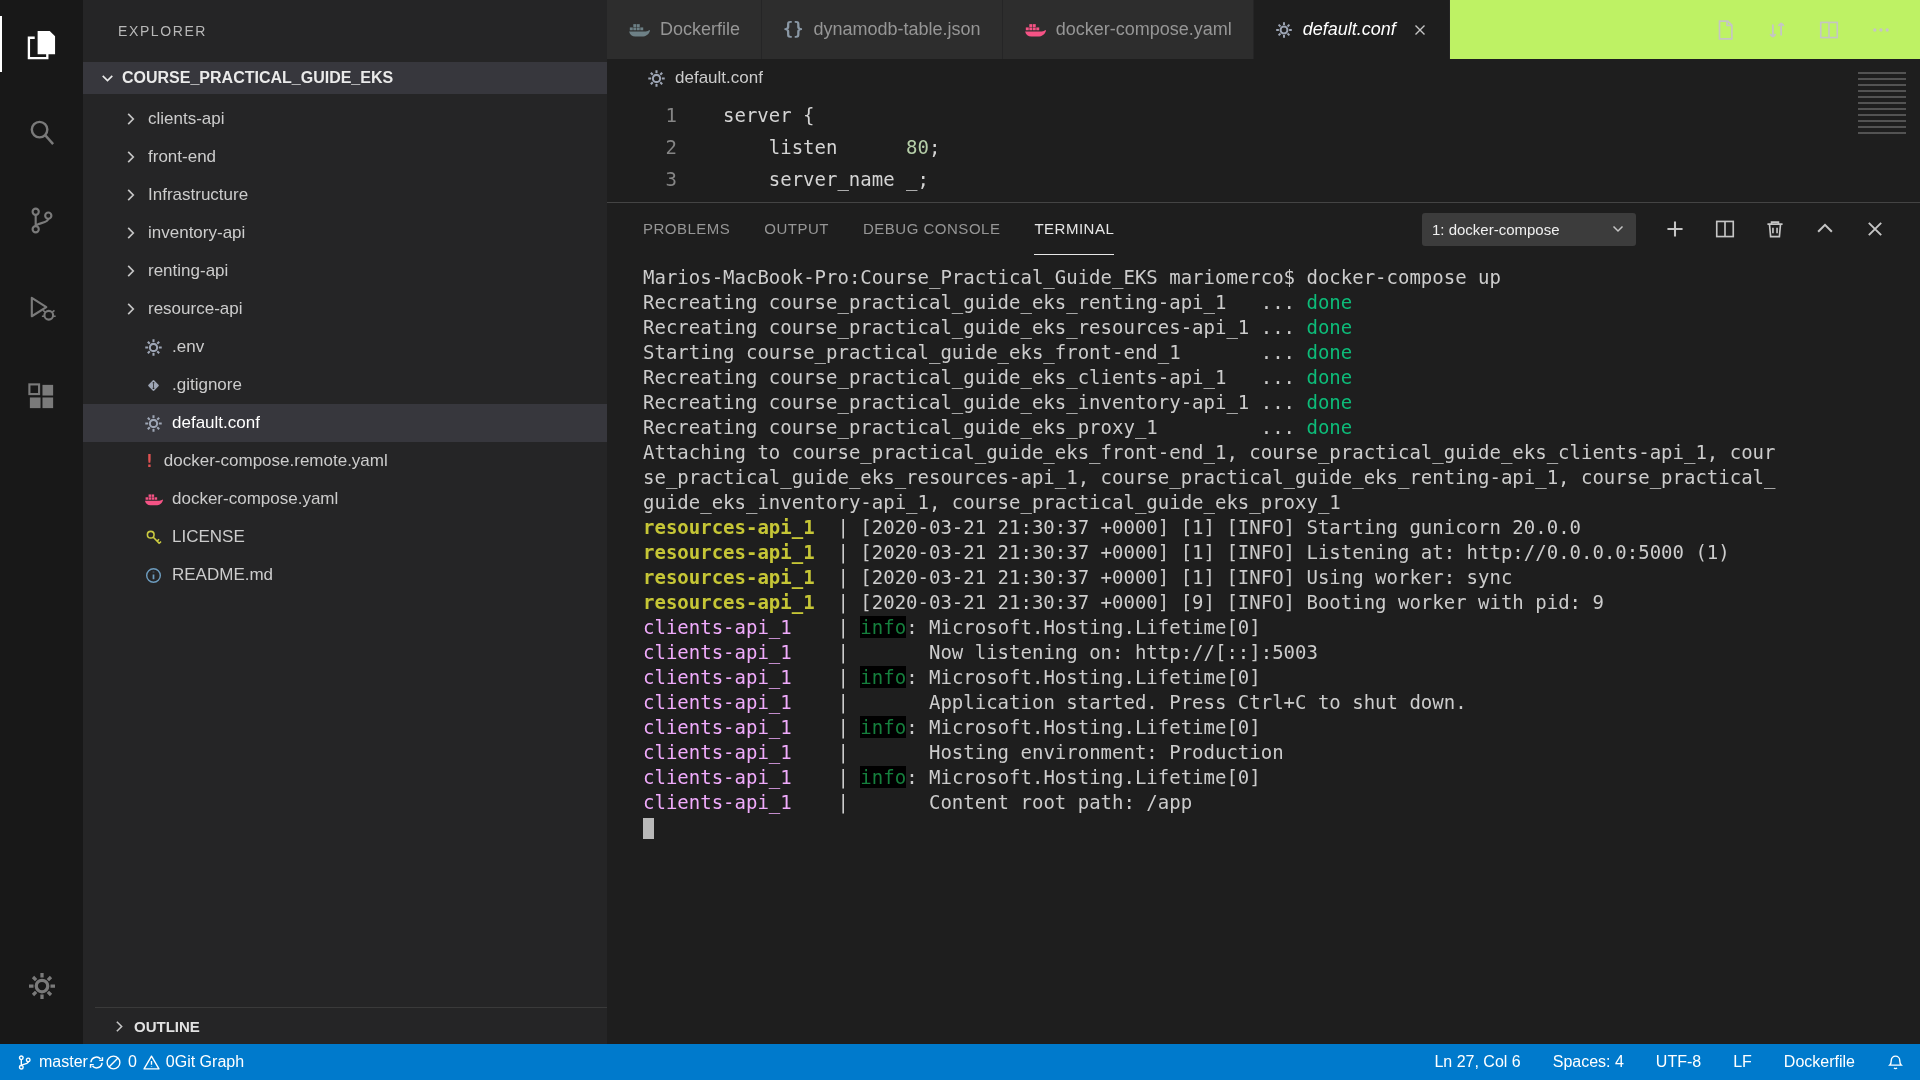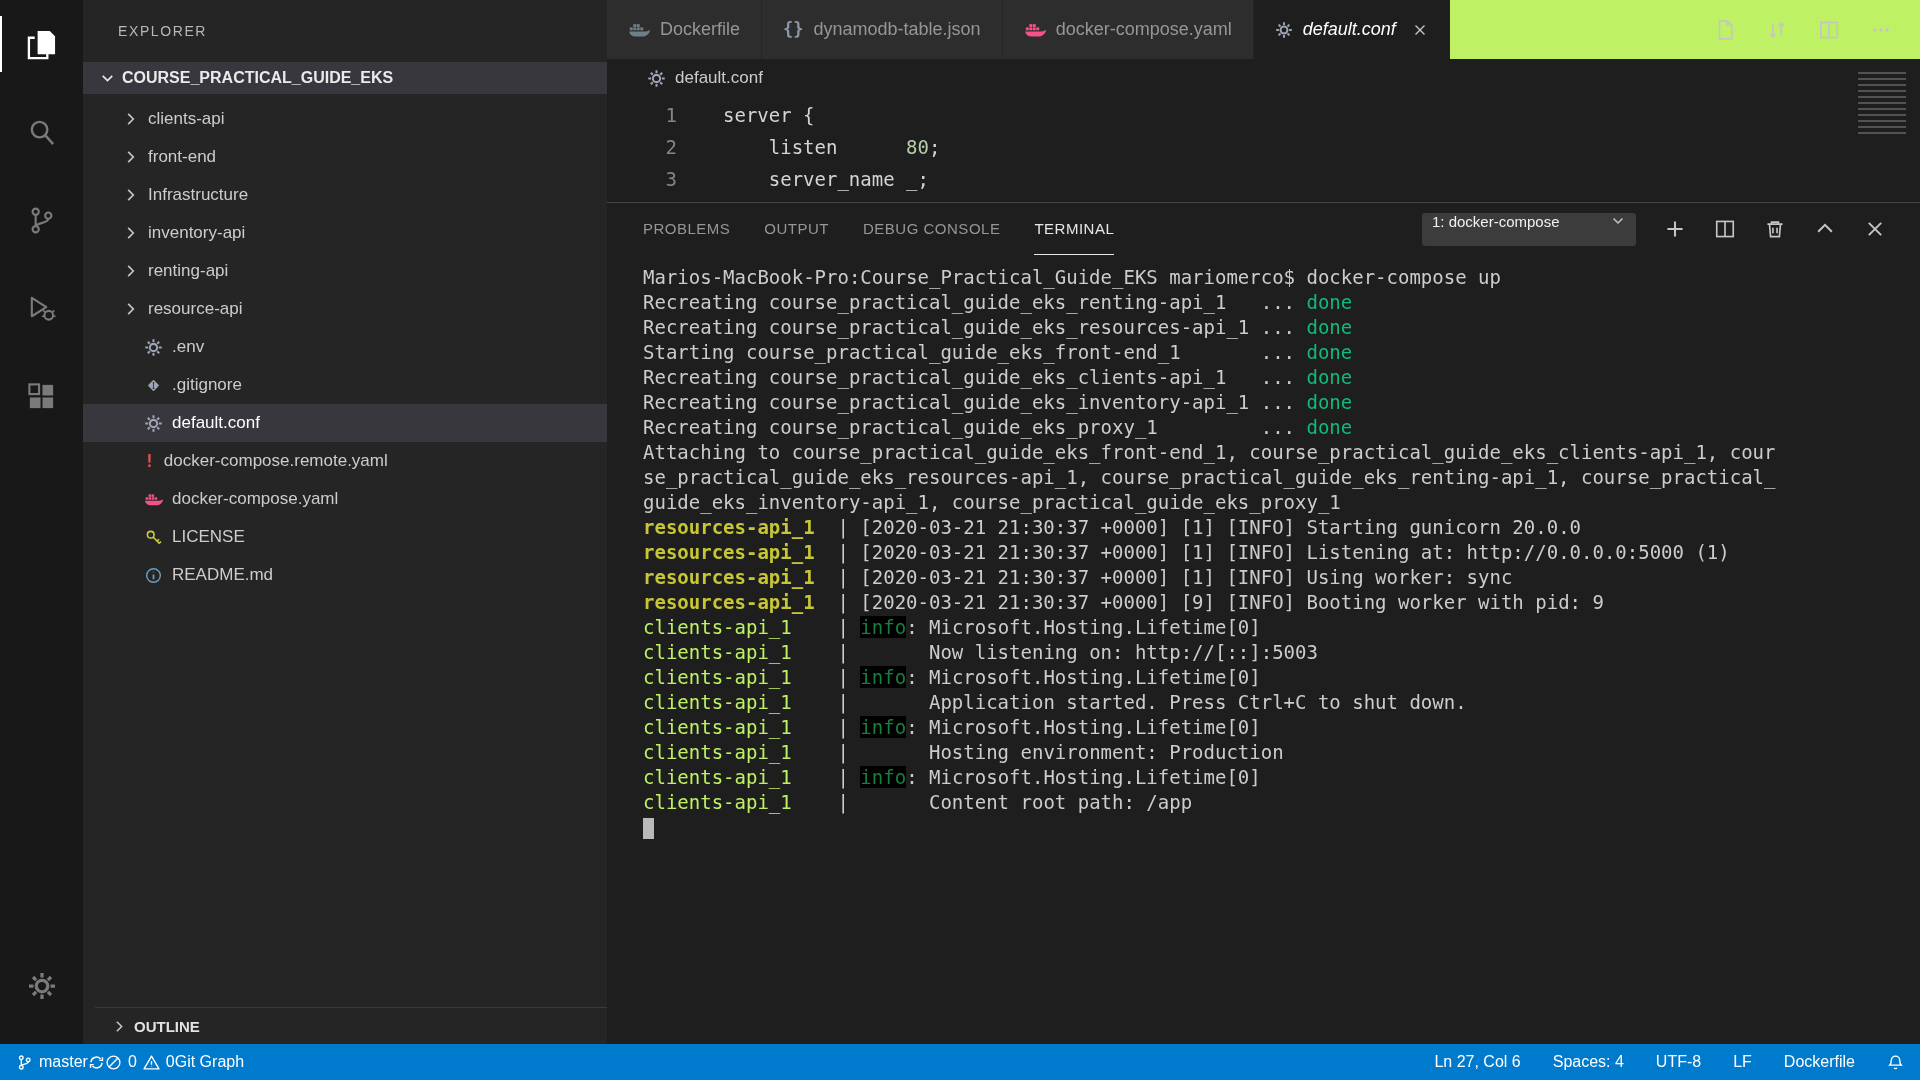--- a/index.html
+++ b/index.html
@@ -47,27 +47,27 @@
   .tok-n{color:#b5cea8}
   .minimap{position:absolute;right:14px;top:72px;width:48px;height:64px;opacity:.75;background:repeating-linear-gradient(to bottom,rgba(170,170,170,.5) 0 2px,transparent 2px 6px);cursor:pointer}
 
   
   .panel{position:absolute;left:0;right:0;top:202px;bottom:0;border-top:1px solid #444;background:#1e1e1e}
   .panel-header{height:52px;display:flex;align-items:center;padding-left:36px}
   .ptabs{display:flex;height:52px}
   .ptab{margin-right:34px;font-size:15px;letter-spacing:.5px;color:#969696;display:flex;align-items:center;border-bottom:1.5px solid transparent;cursor:pointer}
   .ptab.active{color:#e7e7e7;border-bottom-color:#e7e7e7}
   .panel-actions{margin-left:auto;display:flex;align-items:center;gap:28px;padding-right:34px}
-  .term-select{display:flex;align-items:flex-start;justify-content:space-between;width:214px;height:33px;background:#3c3c3c;color:#f0f0f0;font-size:15px;padding:0 10px;border-radius:3px;cursor:pointer}
+  .term-select{display:flex;align-items:center;justify-content:space-between;width:214px;height:33px;background:#3c3c3c;color:#f0f0f0;font-size:15px;padding:0 10px;border-radius:3px;cursor:pointer}
   .pact{display:flex;align-items:center;gap:28px}
   .pact .icon{width:22px;height:22px;color:#c5c5c5;cursor:pointer}
   .terminal{padding:10px 0 0 36px;font-family:"DejaVu Sans Mono",monospace;font-size:19px;line-height:25px;color:#cccccc;white-space:pre}
   .t-g{color:#0dbc79}
   .t-y{color:#c6c636;font-weight:bold}
-  .t-b{color:#bef264}
+  .t-b{color:#f0abfc}
   .t-i{color:#15803d;background:#000}
   .cursor{display:inline-block;width:11px;height:21px;background:#b9b9b9;vertical-align:middle}
 
   
   .statusbar{position:absolute;left:0;right:0;bottom:0;height:36px;background:#007acc;display:flex;align-items:center;color:#fff;font-size:16px;padding:0 16px}
   .sb-left{display:flex;align-items:center;}
   .sb-right{margin-left:auto;display:flex;align-items:center;gap:32px}
   .sb-item{display:flex;align-items:center;gap:6px;cursor:pointer;white-space:nowrap}
   .sb-item .icon{width:17px;height:17px;color:#fff}
 </style>

